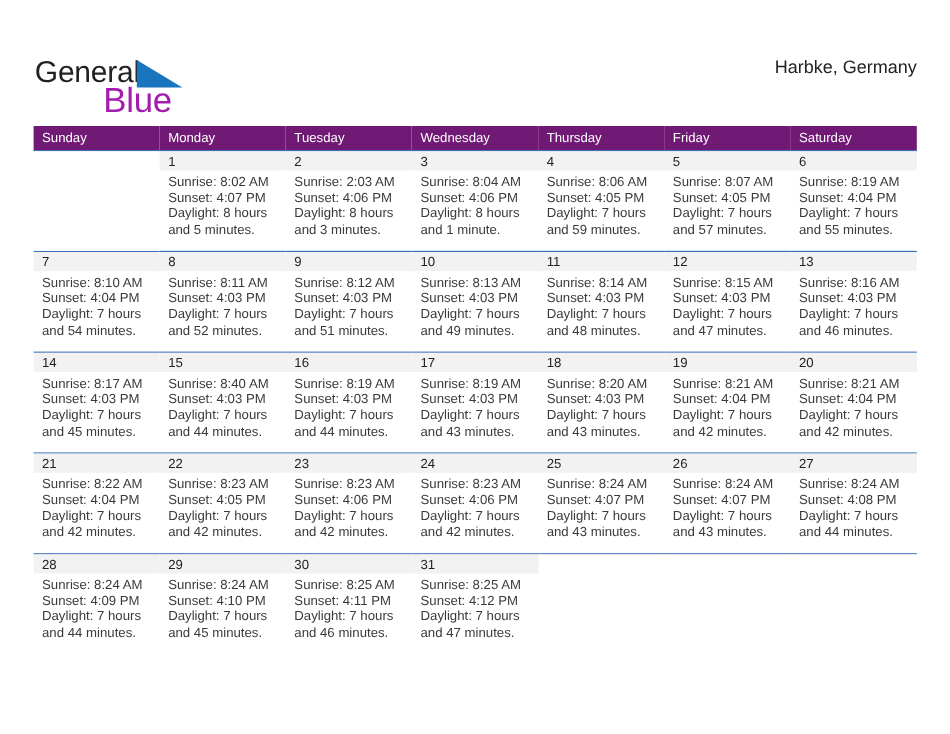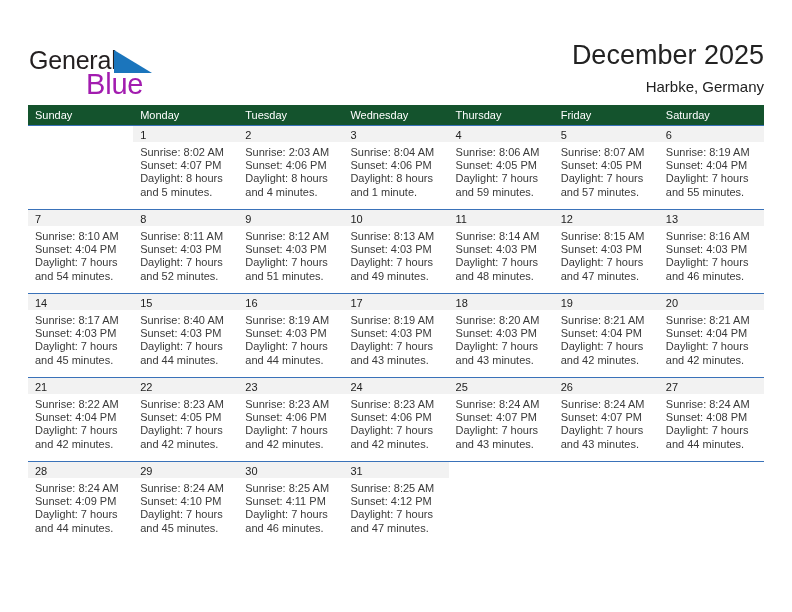--- a/index.html
+++ b/index.html
@@ -87,21 +87,21 @@
   
   .calendar {
     position: absolute;
     left: 28px;
     top: 105px;
     width: 736px;
     border-collapse: collapse;
     table-layout: fixed;
   }
   .calendar th {
-    background: #14532d;
+    background: #701a75;
     color: #ffffff;
     font-size: 11px;
     font-weight: normal;
     text-align: left;
     padding: 4px 0 4px 7px;
     height: 11px;
     border: none;
   }
   .calendar td {
     width: 105.14px;
@@ -146,21 +146,20 @@
 
   <div class="header">
 
     <div class="brand">
       <span class="brand-general">General</span>
       <span class="brand-triangle"></span>
       <span class="brand-blue">Blue</span>
     </div>
 
     <div class="title-block">
-      <div class="cal-title">December 2025</div>
       <div class="cal-subtitle">Harbke, Germany</div>
     </div>
 
   </div>
 
   <table class="calendar">
     <thead>
       <tr>
         <th>Sunday</th>
         <th>Monday</th>
@@ -187,21 +186,21 @@
               </div>
             </div>
           </td>
           <td>
             <div class="cell-inner">
               <div class="daynum-band">2</div>
               <div class="cell-lines">
                 <div>Sunrise: 2:03 AM</div>
                 <div>Sunset: 4:06 PM</div>
                 <div>Daylight: 8 hours</div>
-                <div>and 4 minutes.</div>
+                <div>and 3 minutes.</div>
               </div>
             </div>
           </td>
           <td>
             <div class="cell-inner">
               <div class="daynum-band">3</div>
               <div class="cell-lines">
                 <div>Sunrise: 8:04 AM</div>
                 <div>Sunset: 4:06 PM</div>
                 <div>Daylight: 8 hours</div>

